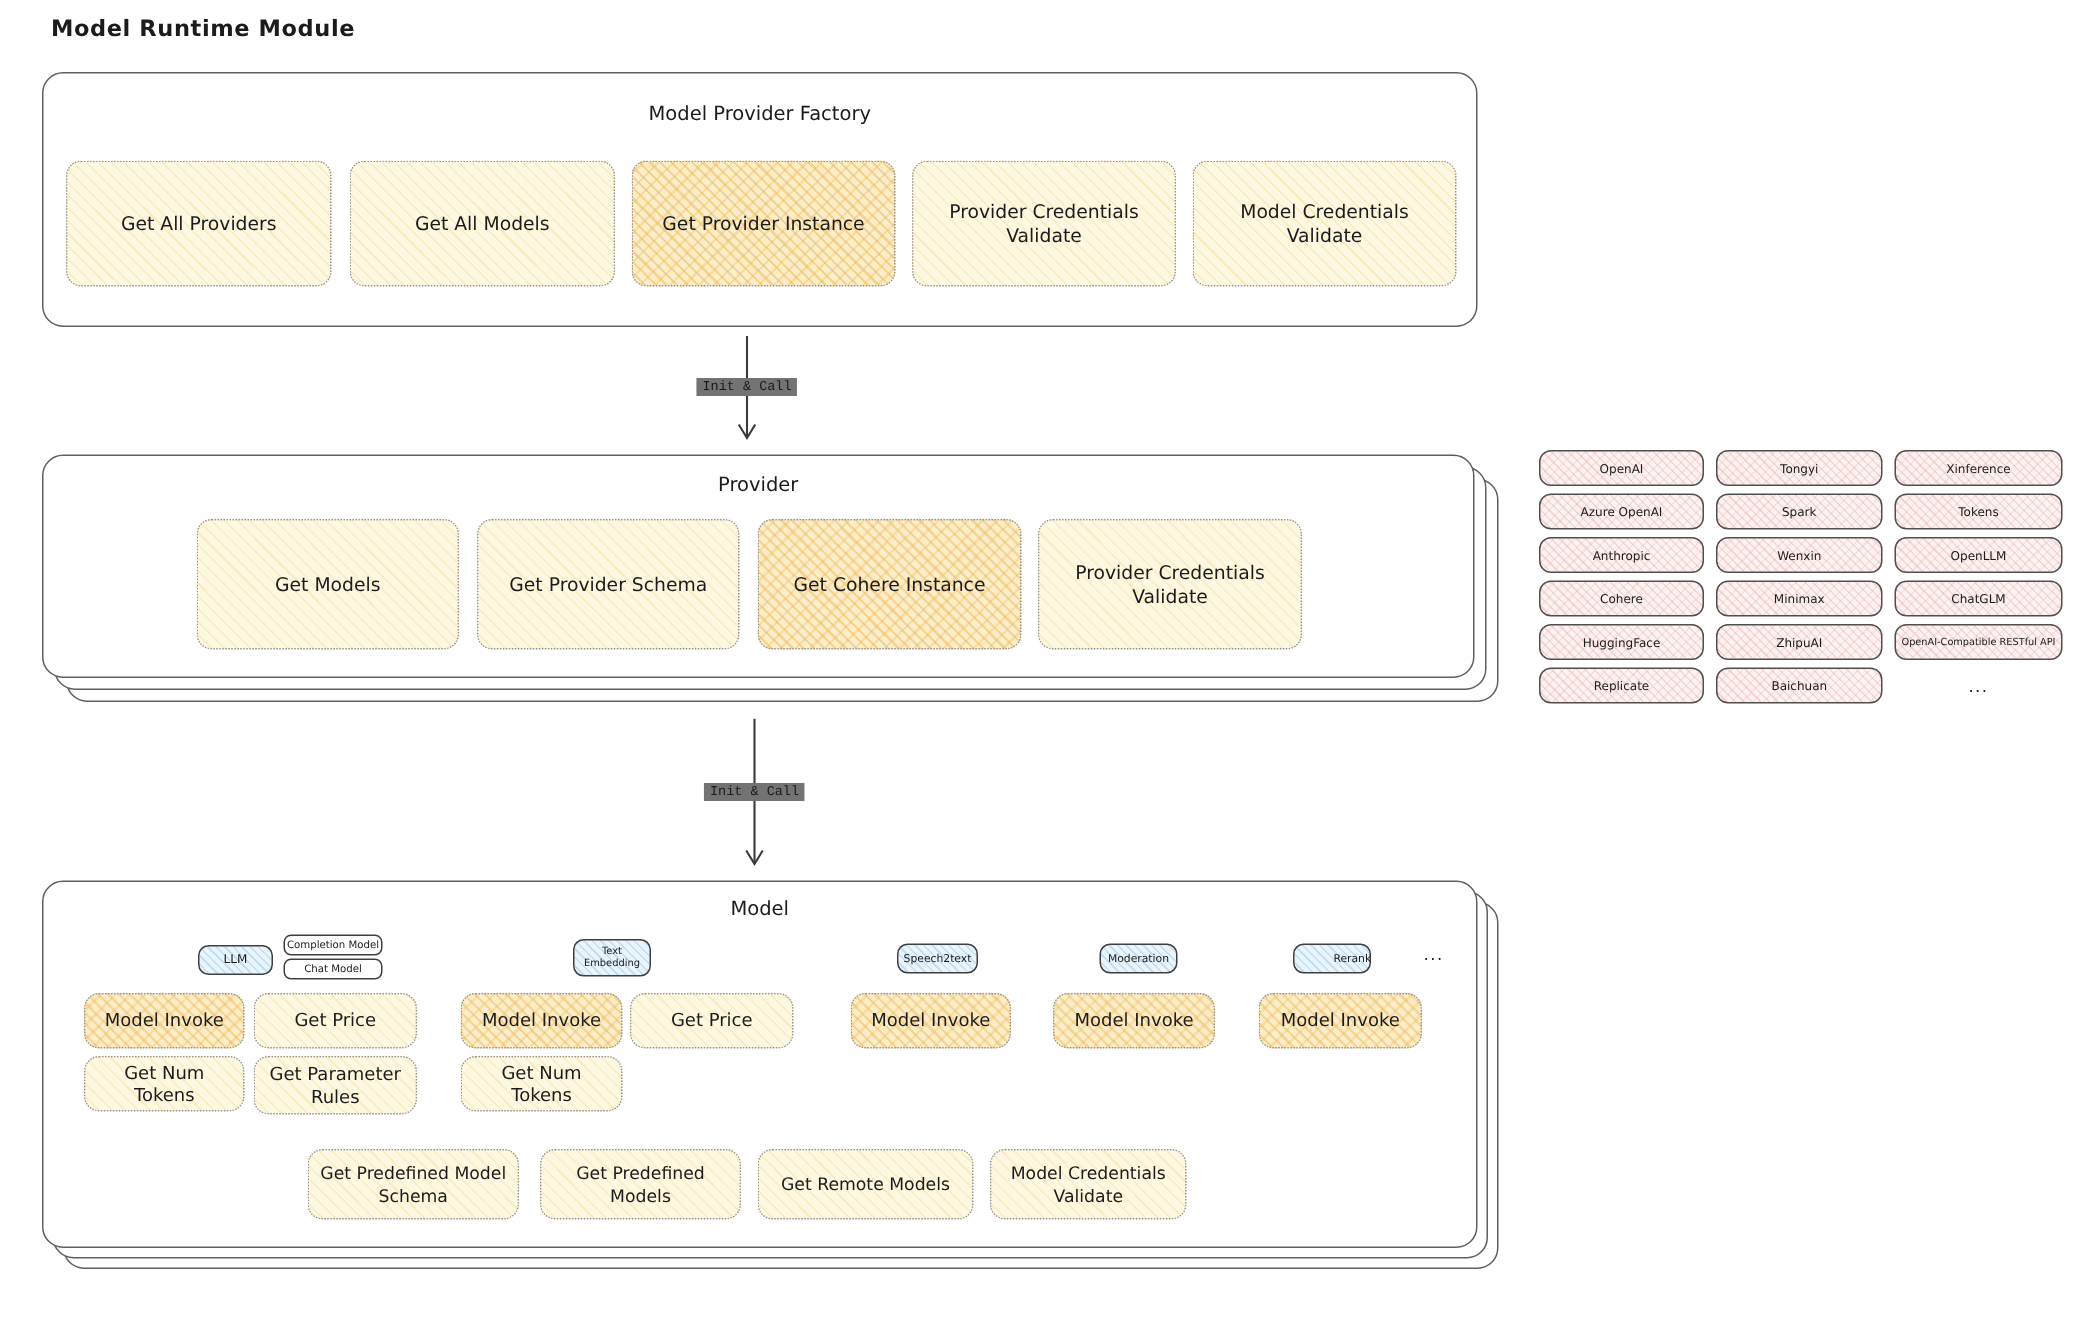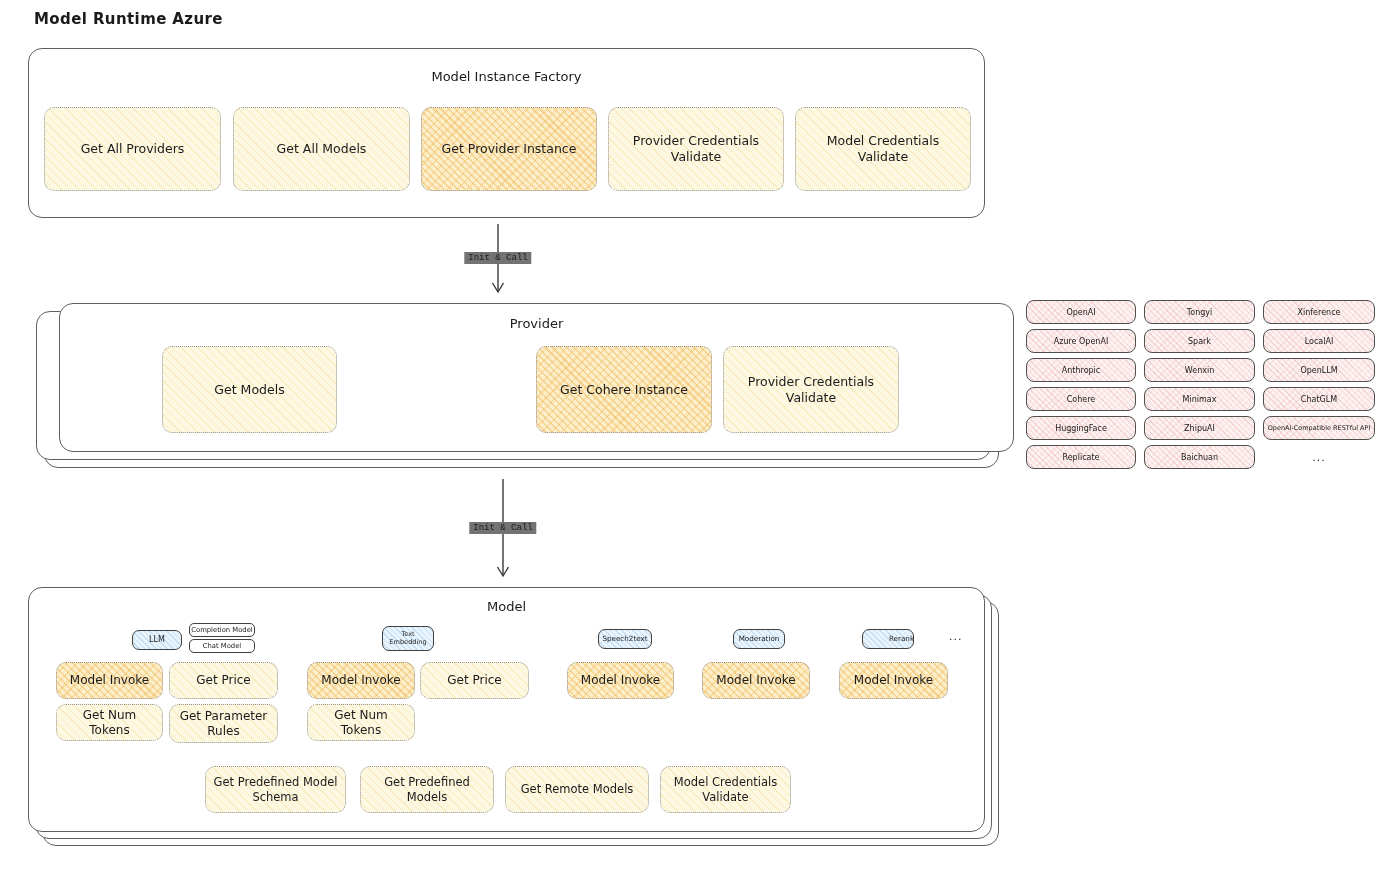--- a/index.html
+++ b/index.html
@@ -70,53 +70,54 @@
   .arrow-label {
     position:absolute; transform:translate(-50%,-50%); background:#737373;
     font-size:9px; padding:1px 4px; white-space:nowrap;font-family:Liberation Mono, monospace;
   }
 </style>
 </head>
 <body>
 
 <div class="canvas">
 
-  <div class="page-title">Model Runtime Azure</div>
+  <div class="page-title">Model Runtime Module</div>
 
   <div class="group-container" style="left:28px; top:48px; width:957px; height:170px;">
-    <div class="container-title" style="top:20px;">Model Instance Factory</div>
+    <div class="container-title" style="top:20px;">Model Provider Factory</div>
     <div class="ybox" style="left:15px; top:58px; width:177px; height:84px;">Get All Providers</div>
     <div class="ybox" style="left:204px; top:58px; width:177px; height:84px;">Get All Models</div>
     <div class="ybox hl" style="left:392px; top:58px; width:176px; height:84px;">Get Provider Instance</div>
     <div class="ybox" style="left:579px; top:58px; width:176px; height:84px;">Provider Credentials Validate</div>
     <div class="ybox" style="left:766px; top:58px; width:176px; height:84px;">Model Credentials Validate</div>
   </div>
 
   <svg class="arrow-svg" style="left:489px; top:224px;" width="18" height="72">
     <line x1="9" y1="0" x2="9" y2="68" stroke="#3a3a3a" stroke-width="1.4"></line>
     <polyline points="3.5,59 9,68 14.5,59" fill="none" stroke="#3a3a3a" stroke-width="1.4"></polyline>
   </svg>
   <div class="arrow-label" style="left:498px; top:258px;">Init &amp; Call</div>
 
   <div class="stack-layer" style="left:44px; top:319px; width:955px; height:149px;"></div>
   <div class="stack-layer" style="left:36px; top:311px; width:955px; height:149px;"></div>
-  <div class="group-container" style="left:28px; top:303px; width:955px; height:149px;margin-left:31px;">
+  <div class="group-container" style="left:28px; top:303px; width:955px; height:149px;">
     <div class="container-title" style="top:12px;">Provider</div>
     <div class="ybox" style="left:102px; top:42px; width:175px; height:87px;">Get Models</div>
+    <div class="ybox" style="left:289px; top:42px; width:175px; height:87px;">Get Provider Schema</div>
     <div class="ybox hl" style="left:476px; top:42px; width:176px; height:87px;">Get Cohere Instance</div>
     <div class="ybox" style="left:663px; top:42px; width:176px; height:87px;">Provider Credentials Validate</div>
   </div>
 
   <div class="pgrid">
     <div class="pcell">OpenAI</div>
     <div class="pcell">Tongyi</div>
     <div class="pcell">Xinference</div>
     <div class="pcell">Azure OpenAI</div>
     <div class="pcell">Spark</div>
-    <div class="pcell">LocalAI</div>
+    <div class="pcell">Tokens</div>
     <div class="pcell">Anthropic</div>
     <div class="pcell">Wenxin</div>
     <div class="pcell">OpenLLM</div>
     <div class="pcell">Cohere</div>
     <div class="pcell">Minimax</div>
     <div class="pcell">ChatGLM</div>
     <div class="pcell">HuggingFace</div>
     <div class="pcell">ZhipuAI</div>
     <div class="pcell long">OpenAI-Compatible RESTful API</div>
     <div class="pcell">Replicate</div>

